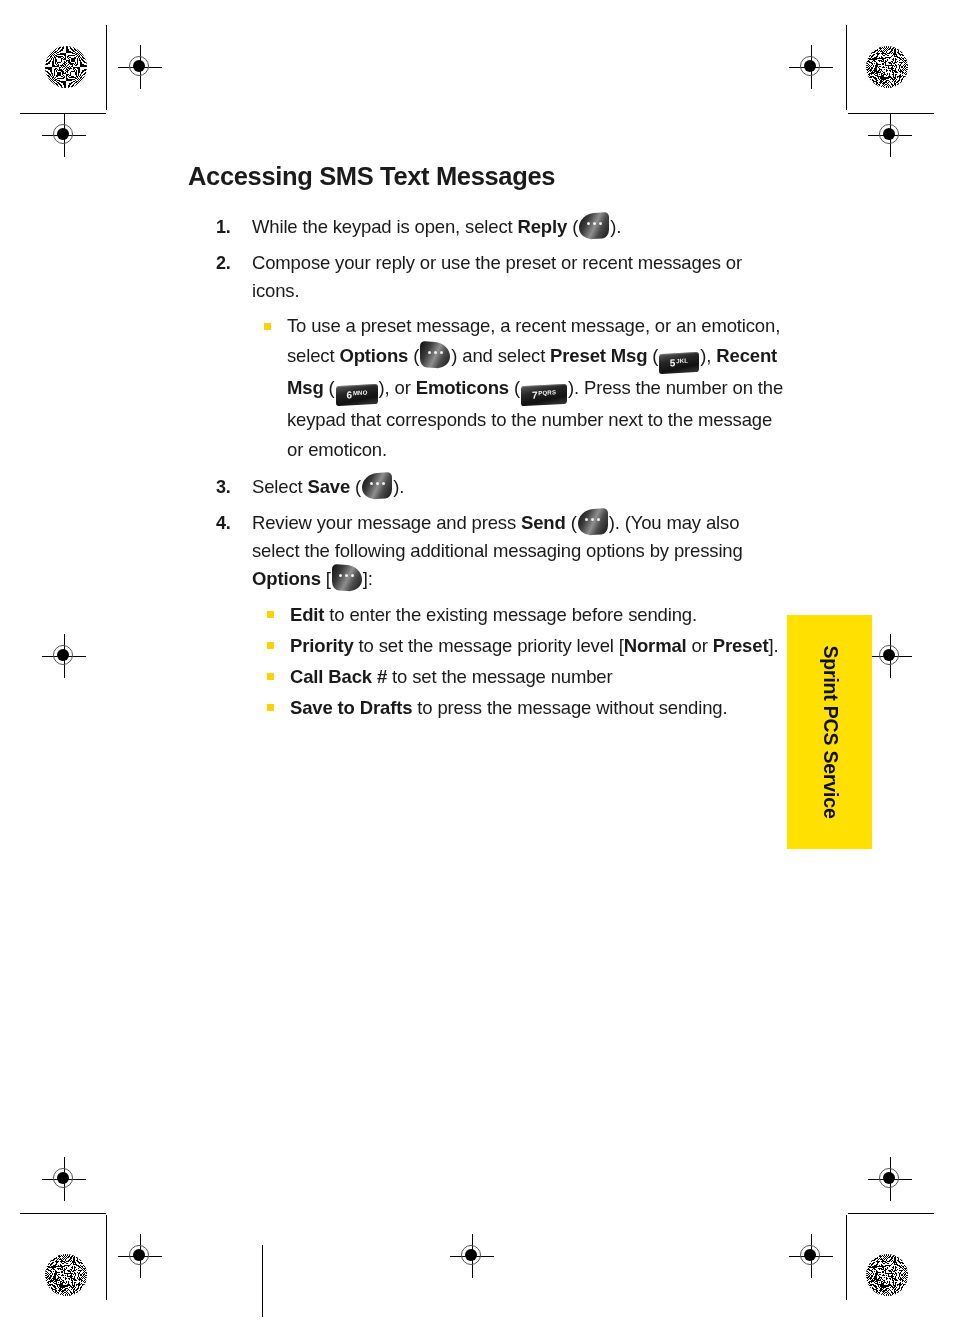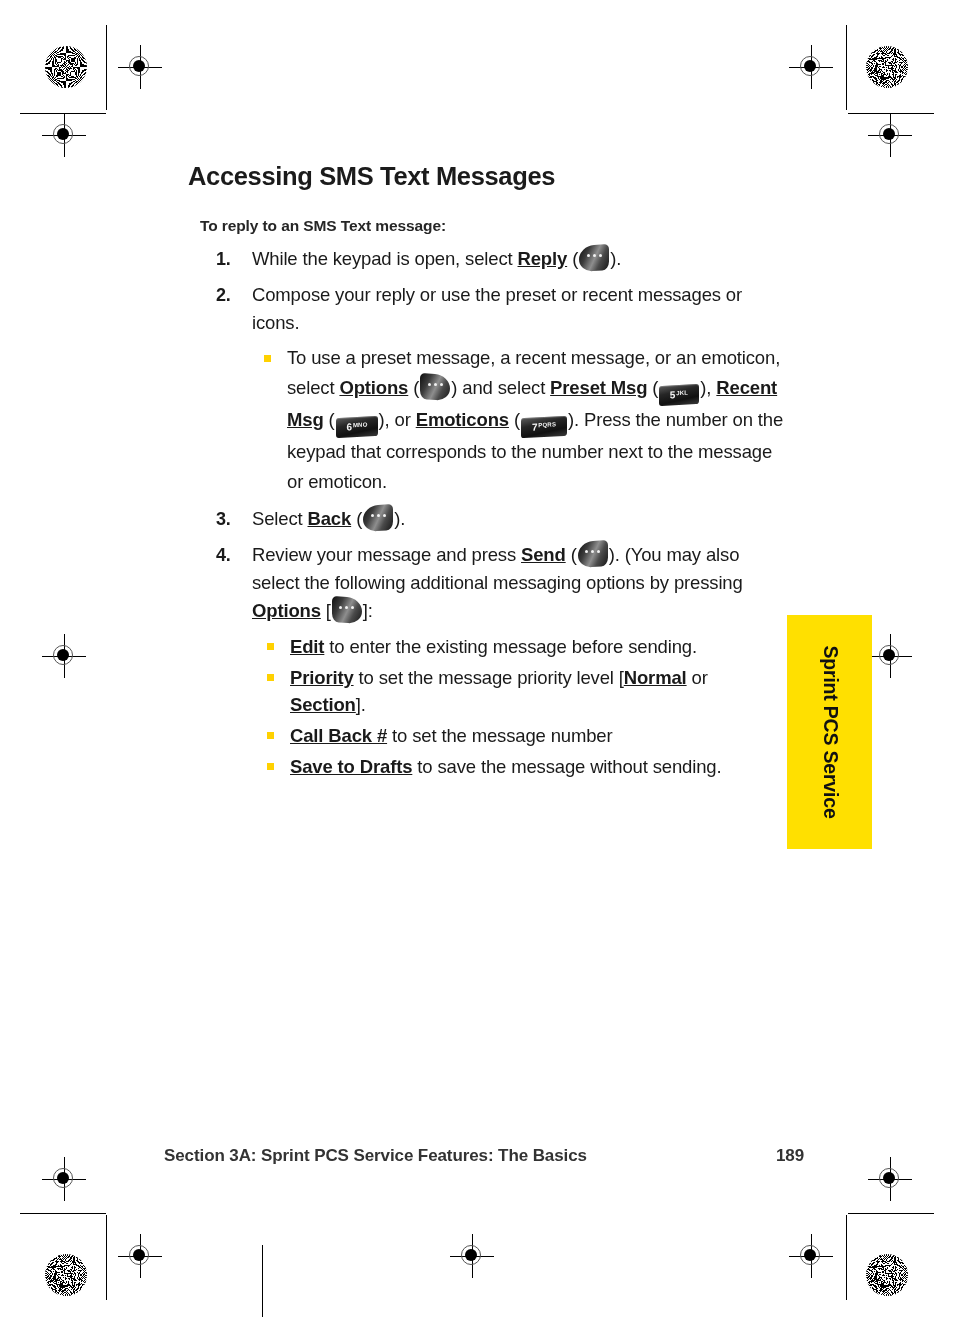--- a/index.html
+++ b/index.html
@@ -172,21 +172,21 @@
     line-height: 27px;
     letter-spacing: -0.15px;
   }
   ul.options > li .sq {
     position: absolute;
     left: 15px; top: 10px;
     width: 7px; height: 7px;
     background: #FFD100;
   }
 
-  b, strong { font-weight: bold; text-decoration: underline; }
+  b, strong { font-weight: bold; }
 
   
   .key {
     display: inline-block;
     vertical-align: -6px;
     position: relative;
   }
 
   
   .softkey {
@@ -382,21 +382,20 @@
 </div>
 
 <div class="page">
 
   <div class="content">
 
     <h1 class="page-title">Accessing SMS Text Messages</h1>
 
 
 
-    <p class="subhead second">To reply to an SMS Text message:</p>
 
     <ol class="steps">
 
       <li>
         <span class="step-num">1.</span>
         <span>While the keypad is open, select </span><b>Reply</b><span> (</span><span class="key softkey left"><span class="body"></span><span class="dots"><i></i><i></i><i></i></span></span><span>).</span>
       </li>
 
       <li>
         <span class="step-num">2.</span>
@@ -415,51 +414,47 @@
               </span><span>), or </span><b>Emoticons</b><span> (</span><span class="key numkey k7">
                 <span class="d">7</span>
                 <span class="l">PQRS</span>
               </span><span>). Press the number on the keypad that corresponds to the number next to the message or emoticon.</span>
           </li>
         </ul>
       </li>
 
       <li>
         <span class="step-num">3.</span>
-        <span>Select </span><b>Back</b><span> (</span><span class="key softkey left"><span class="body"></span><span class="dots"><i></i><i></i><i></i></span></span><span>).</span>
+        <span>Select </span><b>Save</b><span> (</span><span class="key softkey left"><span class="body"></span><span class="dots"><i></i><i></i><i></i></span></span><span>).</span>
       </li>
 
       <li>
         <span class="step-num">4.</span>
         <span>Review your message and press </span><b>Send</b><span> (</span><span class="key softkey left"><span class="body"></span><span class="dots"><i></i><i></i><i></i></span></span><span>). (You may also select the following additional messaging options by pressing </span><b>Options</b><span> [</span><span class="key softkey right"><span class="body"></span><span class="dots"><i></i><i></i><i></i></span></span><span>]:</span>
 
         <ul class="options">
           <li>
             <span class="sq"></span>
             <b>Edit</b><span> to enter the existing message before sending.</span>
           </li>
           <li>
             <span class="sq"></span>
-            <b>Priority</b><span> to set the message priority level [</span><b>Normal</b><span> or </span><b>Section</b><span>].</span>
+            <b>Priority</b><span> to set the message priority level [</span><b>Normal</b><span> or </span><b>Preset</b><span>].</span>
           </li>
           <li>
             <span class="sq"></span>
             <b>Call Back #</b><span> to set the message number</span>
           </li>
           <li>
             <span class="sq"></span>
-            <b>Save to Drafts</b><span> to save the message without sending.</span>
+            <b>Save to Drafts</b><span> to press the message without sending.</span>
           </li>
         </ul>
       </li>
     </ol>
   </div>
 
   <div class="side-tab">
     <span class="label">Sprint PCS Service</span>
   </div>
 
-  <div class="footer">
-    <span>Section 3A: Sprint PCS Service Features: The Basics</span>
-    <span>189</span>
-  </div>
 
 </div>
 
 </body></html>

